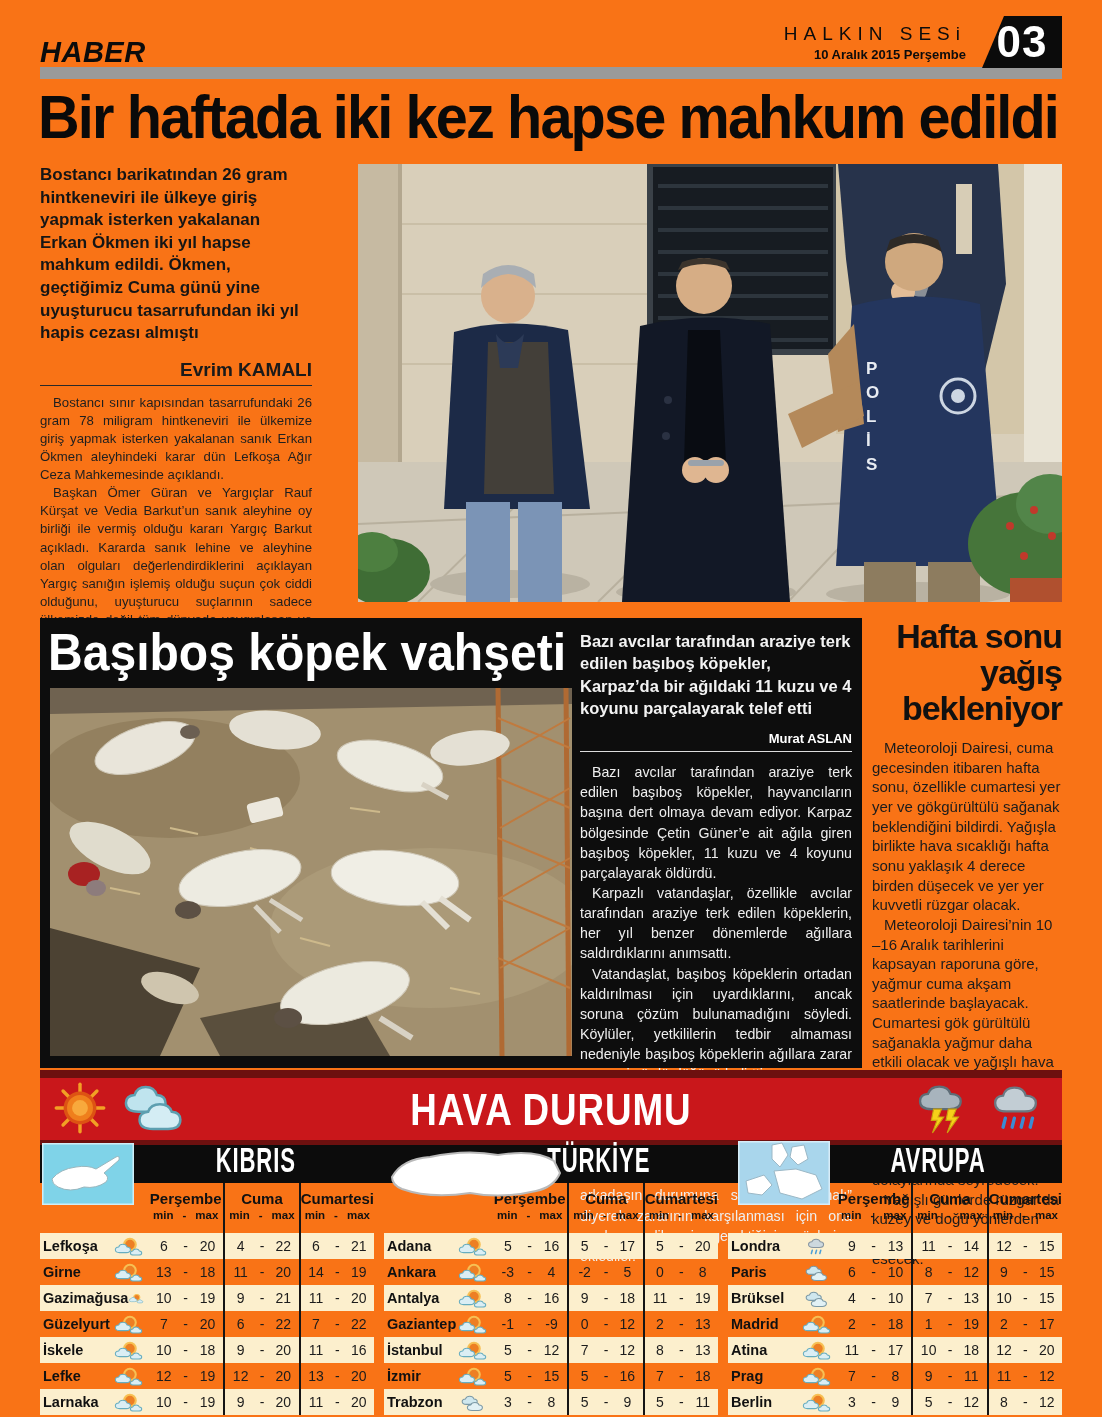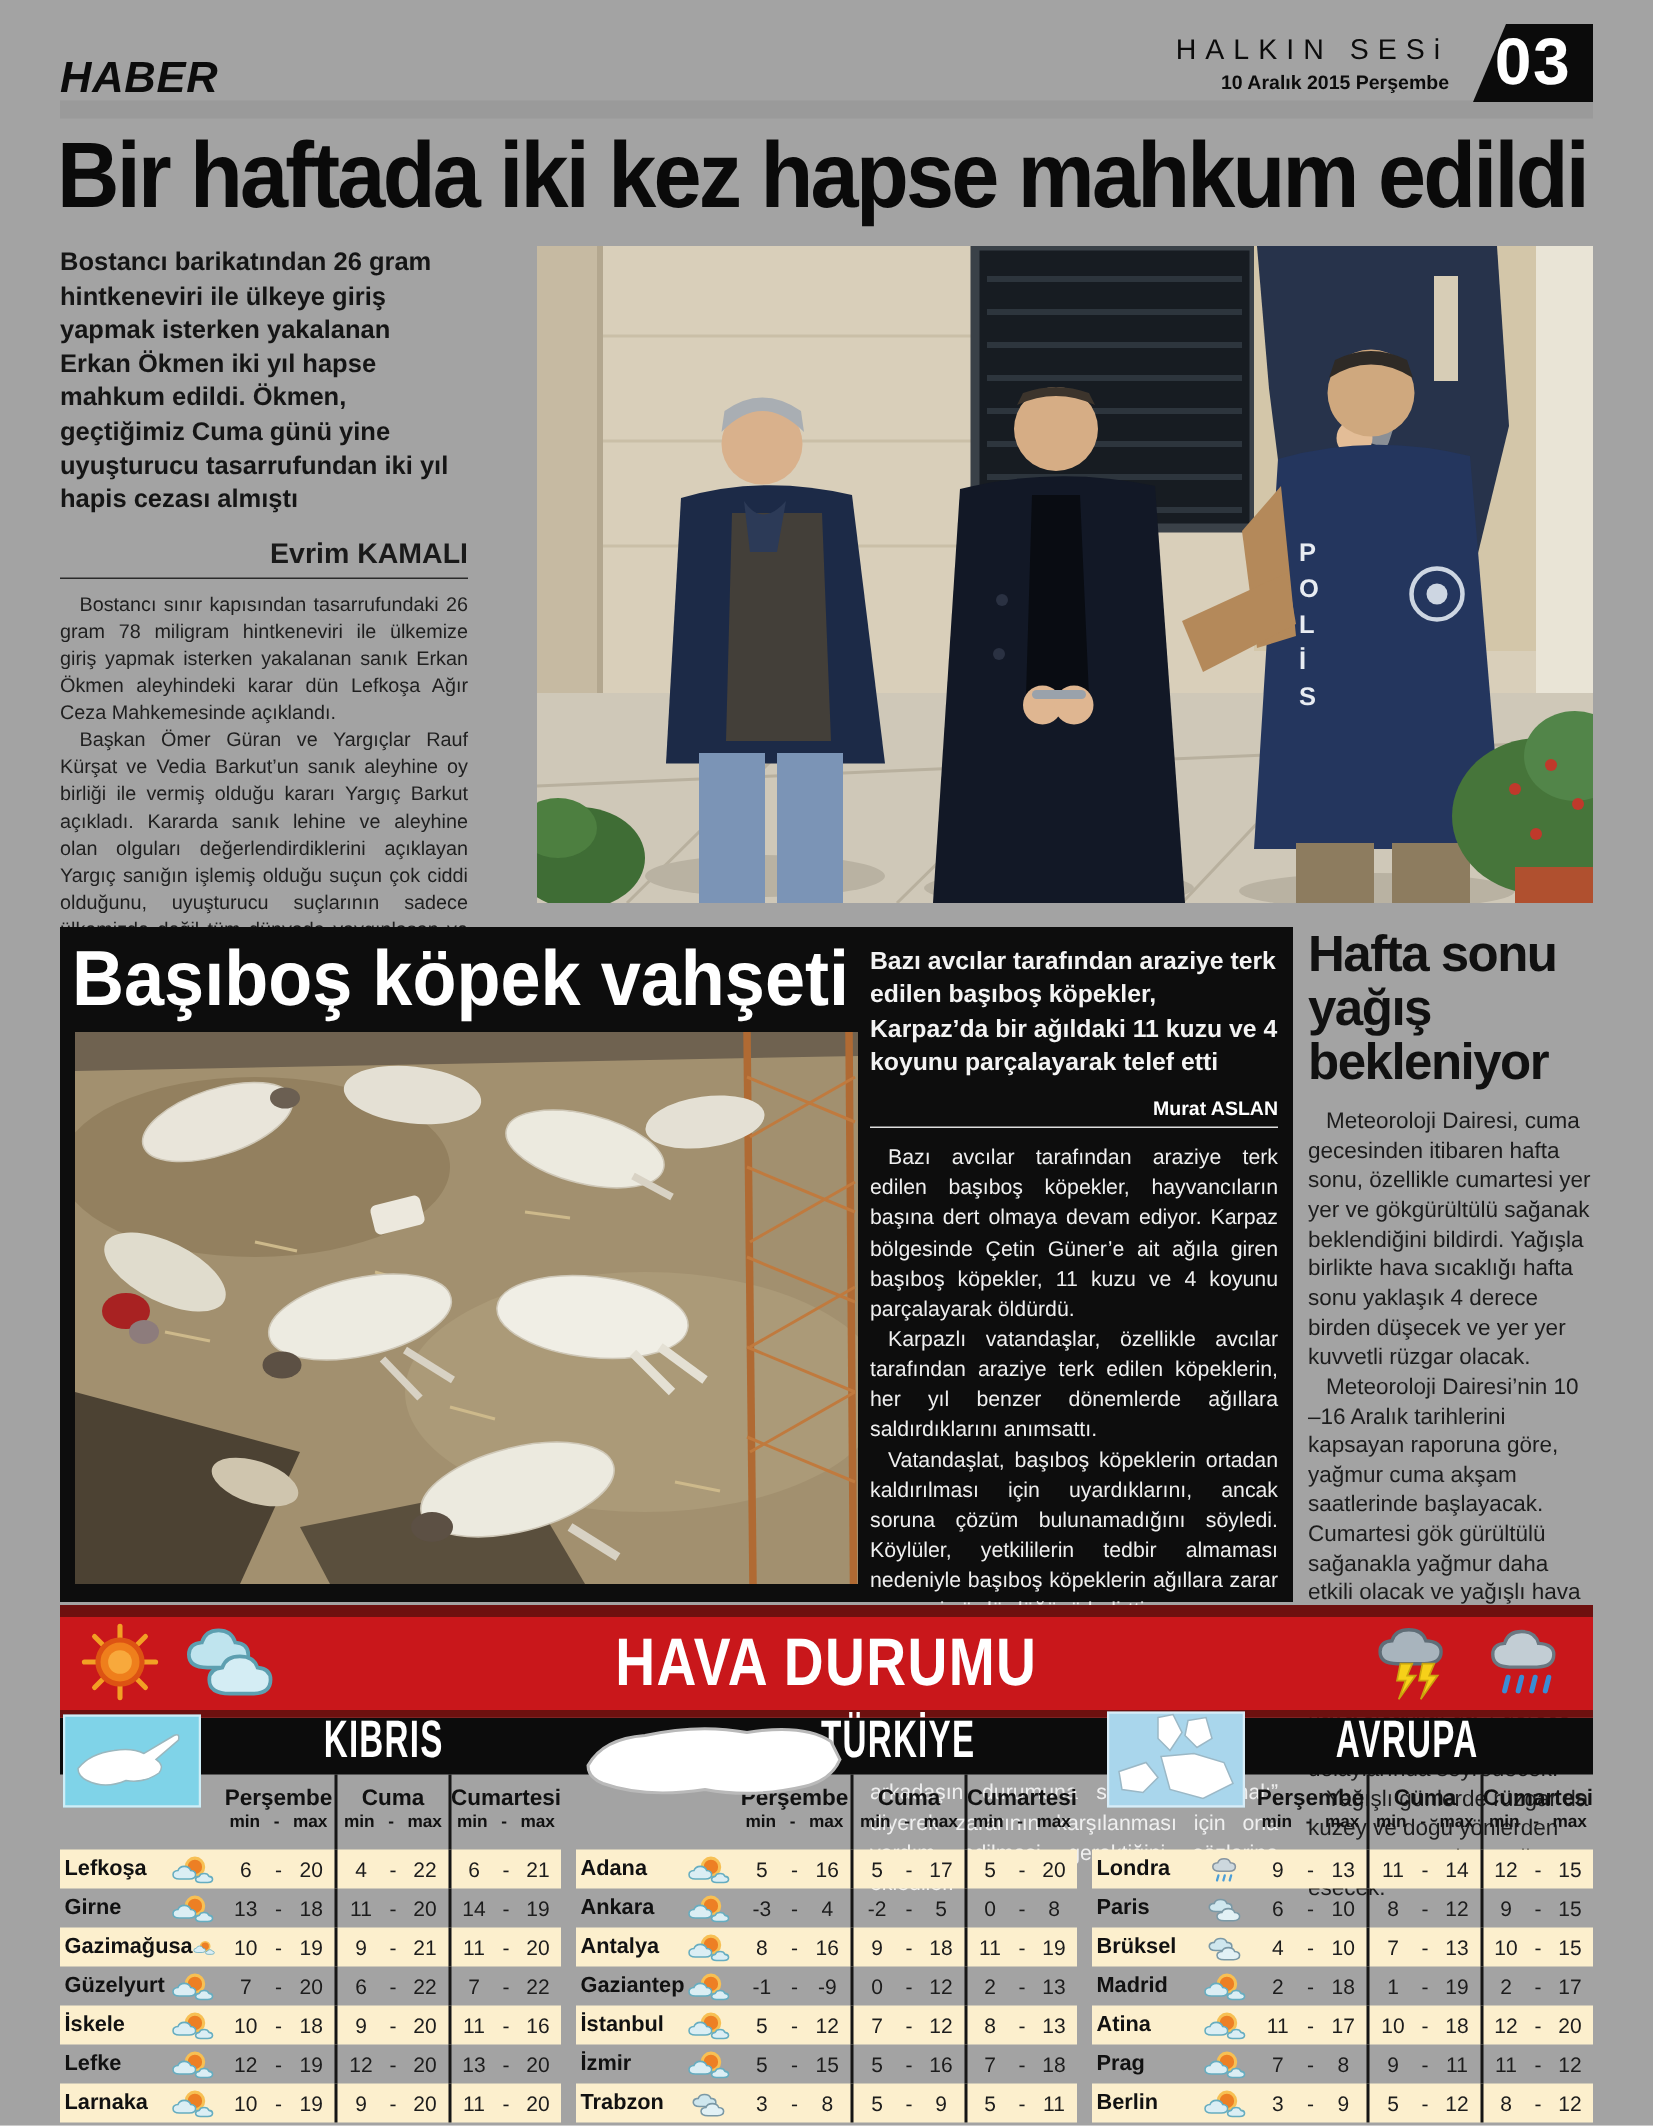--- a/index.html
+++ b/index.html
@@ -1,16 +1,16 @@
 <!DOCTYPE html>
 <html><head>
 <meta charset="utf-8">
 <style>
   html,body{margin:0;padding:0;background:#e9e9e9;}
-  .page{position:relative;width:1102px;height:1417px;background:#a3a3a3;margin:0 auto;
+  .page{position:relative;width:1102px;height:1417px;background:#f97316;margin:0 auto;
         font-family:"Liberation Sans",sans-serif;overflow:hidden;color:#1a1a1a;}
   
   .masthead{position:absolute;left:40px;right:40px;top:10px;height:62px;}
   .haber{position:absolute;left:0;top:26px;font-size:29px;font-weight:bold;font-style:italic;letter-spacing:.5px;color:#0c0c0c;}
   .gray-bar{position:absolute;left:0;right:0;top:57px;height:12px;background:#9a9a9a;}
   .mast-right{position:absolute;right:0;top:6px;display:flex;align-items:center;}
   .paper-block{text-align:right;padding-right:16px;}
   .paper-name{font-size:19px;font-weight:normal;letter-spacing:6px;color:#0c0c0c;white-space:nowrap;}
   .paper-date{font-size:13px;font-weight:bold;margin-top:2px;color:#0c0c0c;}
   .page-num-box{width:80px;height:52px;background:#0b0b0b;color:#fff;font-size:44px;font-weight:bold;
@@ -32,21 +32,21 @@
   .black-box{position:absolute;left:0;top:0;width:822px;height:450px;background:#0d0d0d;}
   .bb-title{position:absolute;left:8px;top:4px;}
   .bb-photo{position:absolute;left:10px;top:70px;width:522px;height:368px;}
   .bb-right{position:absolute;left:540px;top:12px;width:272px;color:#f3f3f3;}
   .summary{font-size:16.5px;font-weight:bold;line-height:1.35;}
   .byline-w{font-size:13px;font-weight:bold;text-align:right;margin:12px 0 5px 0;color:#fff;}
   .byrule-w{border-bottom:1.5px solid #ddd;margin-bottom:10px;}
   .bodytext-w p{margin:0;font-size:14.2px;line-height:1.42;text-align:justify;text-indent:12px;color:#efefef;}
   
   .col3{position:absolute;left:832px;top:0;width:190px;height:450px;}
-  .h3-head{margin:0 0 12px 0;font-size:34px;font-weight:bold;line-height:1.06;letter-spacing:-1px;color:#111;}
+  .h3-head{margin:0 0 12px 0;font-size:34px;font-weight:bold;line-height:1.06;letter-spacing:-1px;color:#111;text-align:right;}
   .bodytext3 p{margin:0;font-size:15px;line-height:1.31;text-indent:12px;color:#1c1c1c;}
   
   .weather{position:absolute;left:40px;top:1070px;width:1022px;height:353px;}
   .banner{height:62px;background:#c9171b;border-top:8px solid #6d100f;border-bottom:5px solid #6d100f;
           position:relative;display:flex;align-items:center;justify-content:center;}
   .banner-title{color:#fff;font-weight:bold;font-size:40px;letter-spacing:1px;display:inline-block;transform:scale(.92,1.12);}
   .bgroup{position:absolute;top:4px;display:flex;gap:10px;align-items:center;}
   .bgroup.left{left:14px;} .bgroup.right{right:14px;}
   .bicon{height:52px;width:auto;display:block;}
   .secbar{height:38px;background:#0c0c0c;display:flex;}

